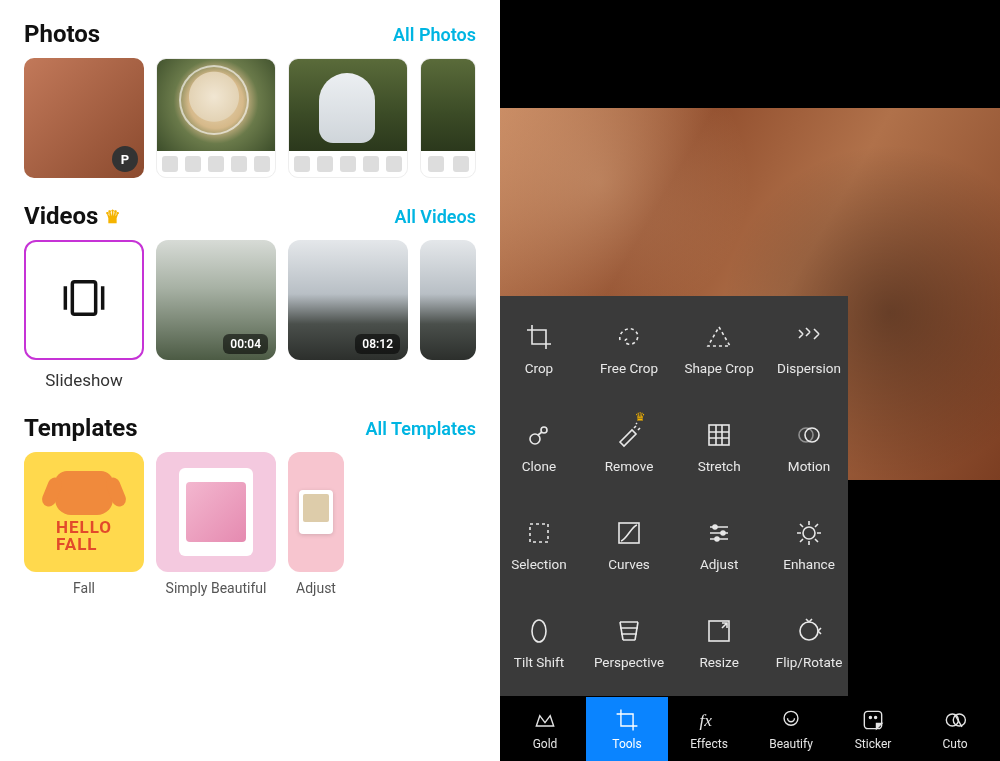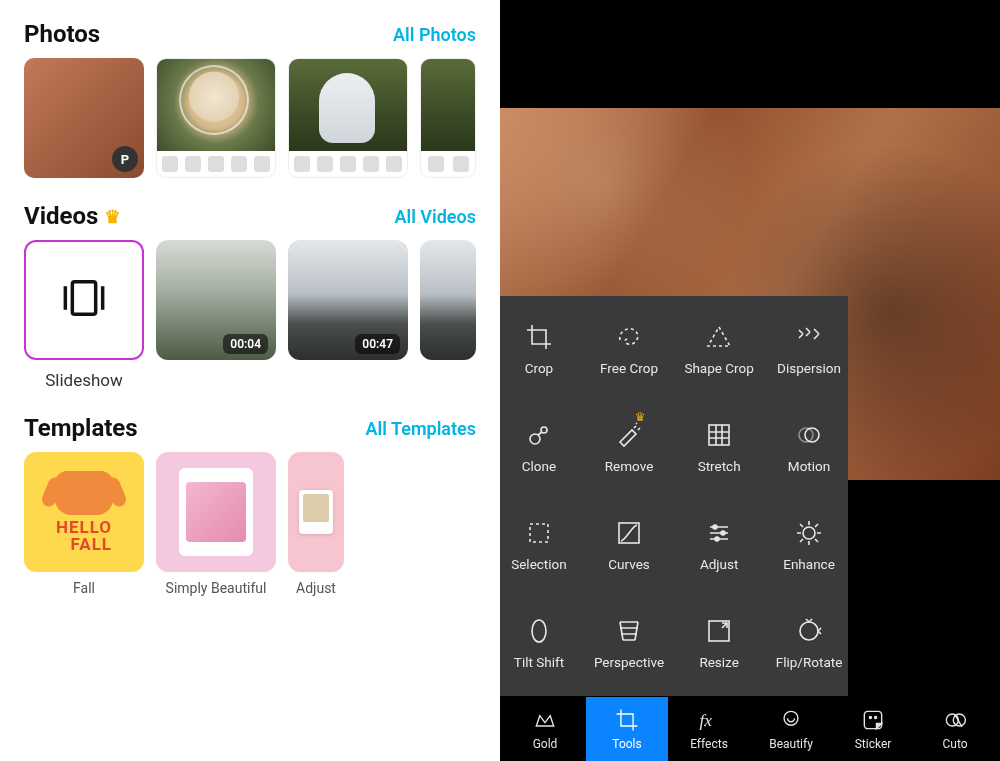--- a/index.html
+++ b/index.html
@@ -213,21 +213,21 @@
   .bb-item {
     flex:0 0 82px;
     height:65px;
     display:flex;flex-direction:column;align-items:center;justify-content:center;
     color:#e4e4e4;font-size:12px;gap:4px;cursor:pointer;
   }
   .bb-item.active { background:#0a84ff; color:#fff; }
   .bb-item svg { width:26px;height:26px;stroke:#e4e4e4;fill:none;stroke-width:1.6;}
   .bb-item.active svg{stroke:#fff;}
   .hello-fall {
-    color:#e24a2b;font-size:17px;letter-spacing:1px;text-align:right;line-height:1;
+    color:#e24a2b;font-size:17px;letter-spacing:1px;text-align:left;line-height:1;
   }
   .sweater {
     width:58px;height:44px;background:#f08a3c;border-radius:12px 12px 16px 16px;margin-bottom:4px;
     position:relative;
   }
   .sweater::before,.sweater::after{
     content:"";position:absolute;top:6px;width:14px;height:30px;background:#f08a3c;border-radius:8px;
   }
   .sweater::before{left:-10px;transform:rotate(22deg);}
   .sweater::after{right:-10px;transform:rotate(-22deg);}
@@ -300,21 +300,21 @@
       </div>
       <div class="vid-label">Slideshow</div>
     </div>
     <div class="vid-wrap">
       <div class="vid-img vid-fog">
         <div class="vid-dur">00:04</div>
       </div>
     </div>
     <div class="vid-wrap">
       <div class="vid-img vid-house">
-        <div class="vid-dur">00:47</div>
+        <div class="vid-dur">08:12</div>
       </div>
     </div>
     <div class="vid-wrap">
       <div class="vid-img vid-house" style="width:56px"></div>
     </div>
   </div>
 
   <div class="section-head">
     <div class="section-title">Templates</div>
     <div class="section-link">All Templates</div>

